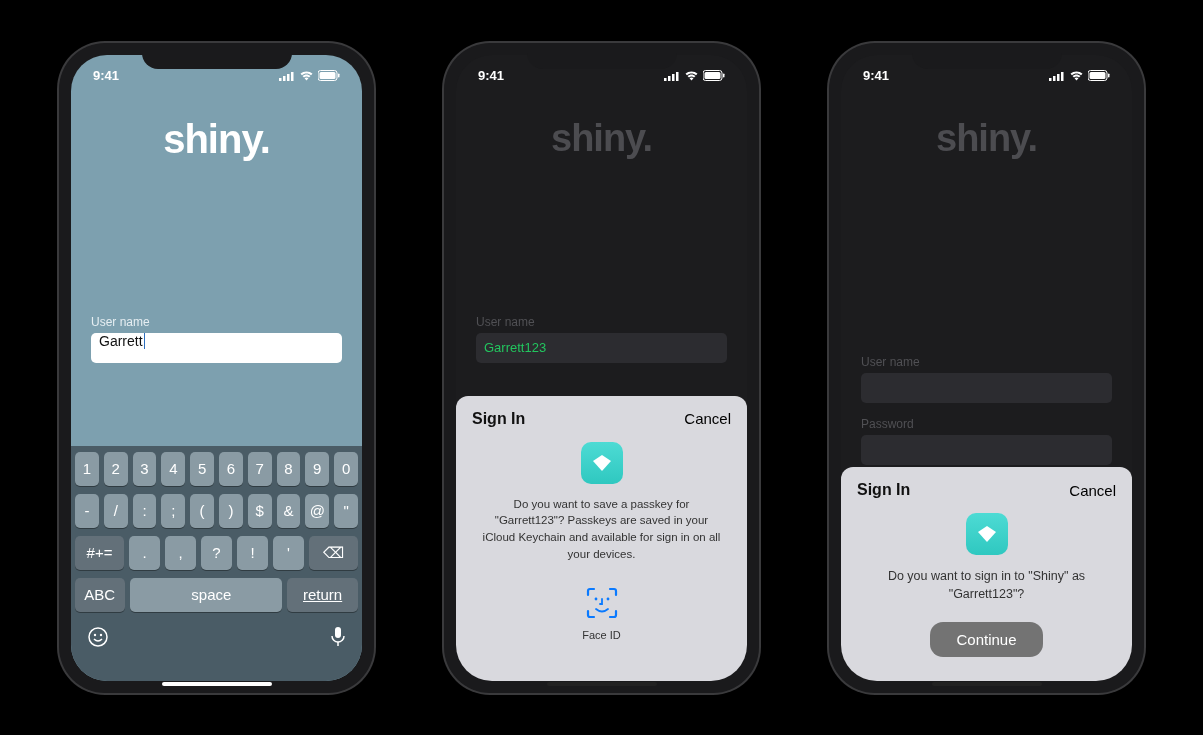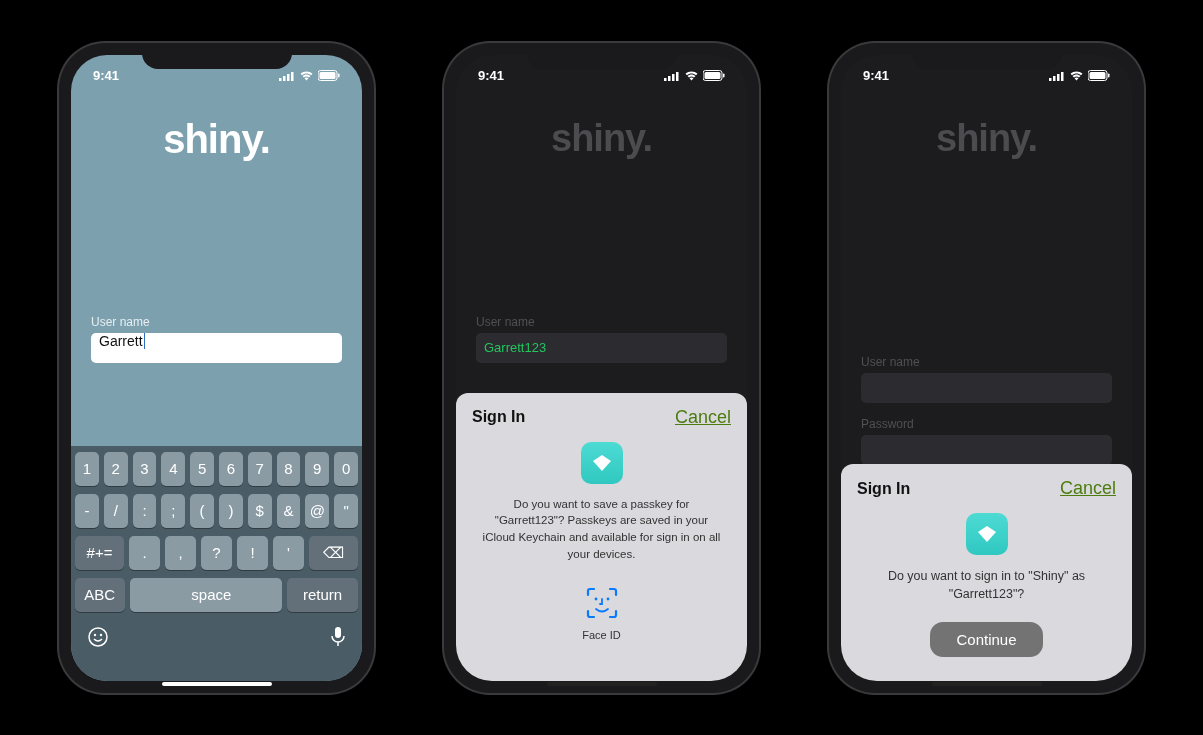--- a/index.html
+++ b/index.html
@@ -98,21 +98,21 @@
   .kbd-row { display:flex; gap:5px; margin-bottom:8px; justify-content:center; }
   .key {
     background:#8a9ba4; color:#fff; border-radius:5px;
     height:34px; display:flex; align-items:center; justify-content:center;
     flex:1; font-size:15px; min-width:0;
     box-shadow: 0 1px 0 rgba(0,0,0,.35);
   }
   .key.dark { background:#637079; }
   .key.fn { flex:1.4; }
   .key.space { flex:4;padding-left:11px; }
-  .key.return { flex:2; }
+  .key.return { flex:2;text-decoration:underline; }
   .kbd-bottom { display:flex; justify-content:space-between; padding:6px 12px 0; color:#fff; font-size:18px; }
 
   
   .bg-dark { background:#1c1c1e; width:100%; height:100%; position:relative; }
   .brand-dark {
     text-align:center; color:#4c4c50; font-size:38px; font-weight:700;
     letter-spacing:-1px; padding-top:62px;
   }
   .dim-form { position:absolute; top:260px; left:20px; right:20px; }
   .dim-label { color:#505054; font-size:12px; margin-bottom:4px;}
@@ -128,21 +128,21 @@
 
   
   .sheet {
     position:absolute; bottom:0; left:0; right:0;
     background:#d9d9de; border-top-left-radius:12px; border-top-right-radius:12px;
     padding:14px 16px 40px;
     z-index:30;
   }
   .sheet-hdr { display:flex; justify-content:space-between; align-items:center; margin-bottom:14px;}
   .sheet-title { font-weight:600; font-size:16px; color:#111; }
-  .sheet-cancel { color:#4d7c0f; font-size:18px;text-decoration:underline; }
+  .sheet-cancel { color:#000000; font-size:15px; }
   .app-icon {
     width:42px; height:42px; border-radius:10px;
     background: linear-gradient(#4ddbd4,#2fc8c0);
     margin:0 auto 12px; display:flex; align-items:center; justify-content:center;
   }
   .sheet-msg {
     text-align:center; font-size:11.5px; color:#333; line-height:1.45;
     padding:0 6px;
   }
   .faceid-wrap { text-align:center; margin-top:22px; }

